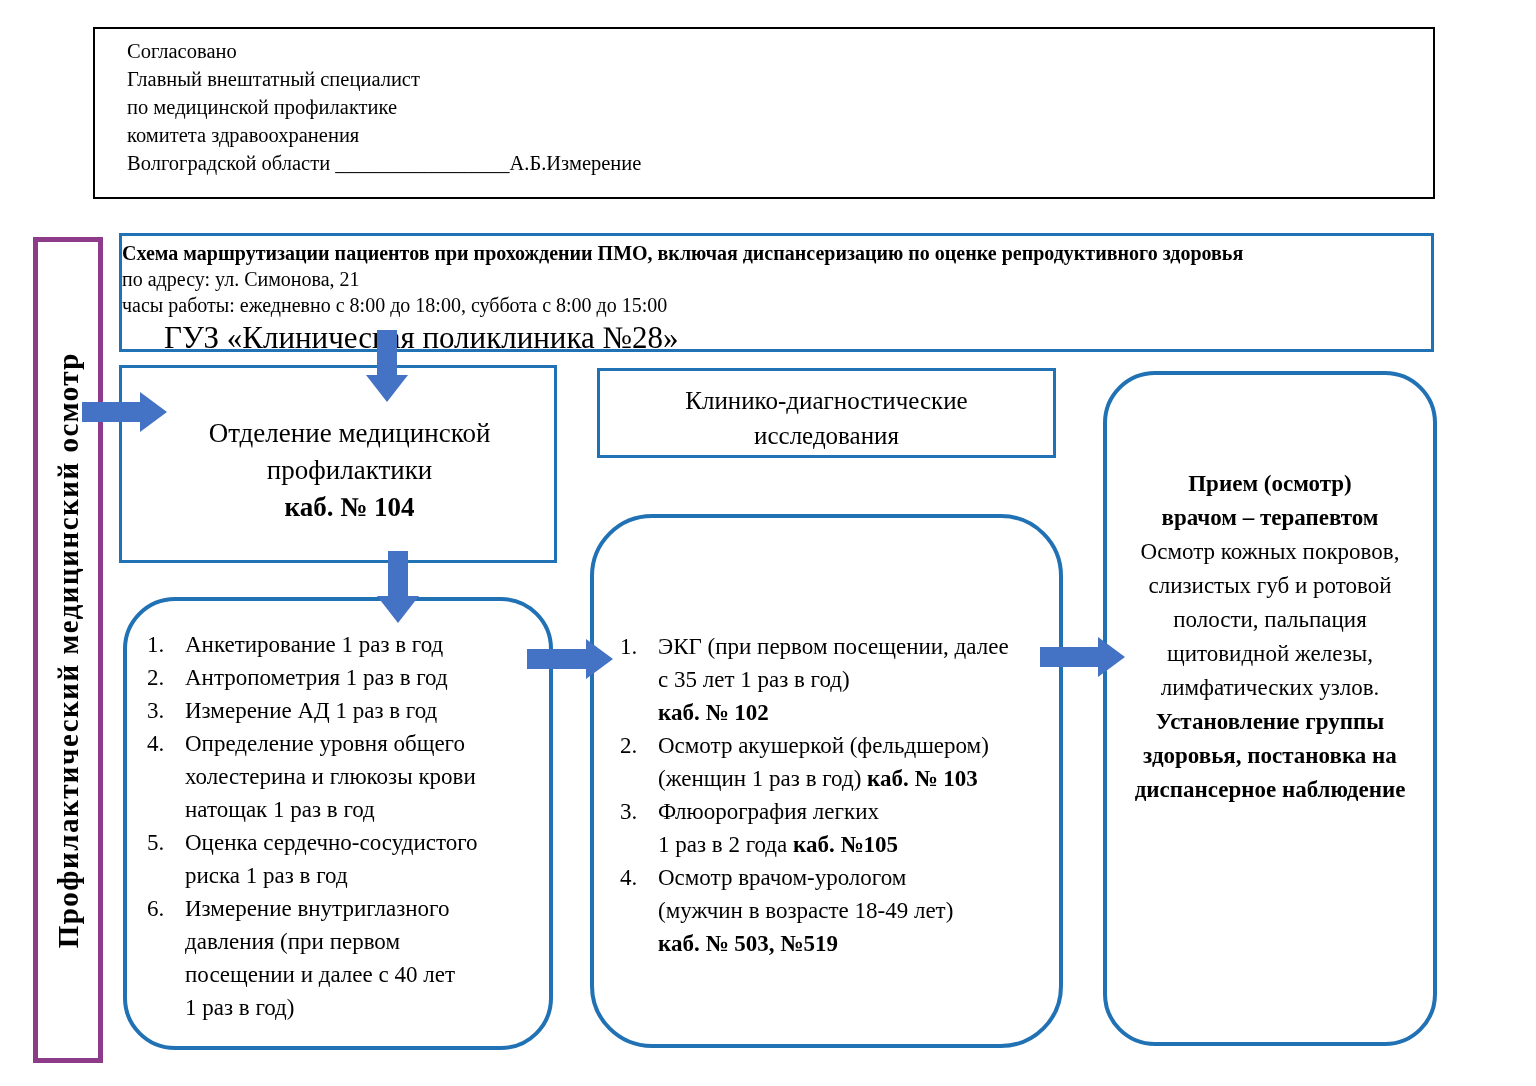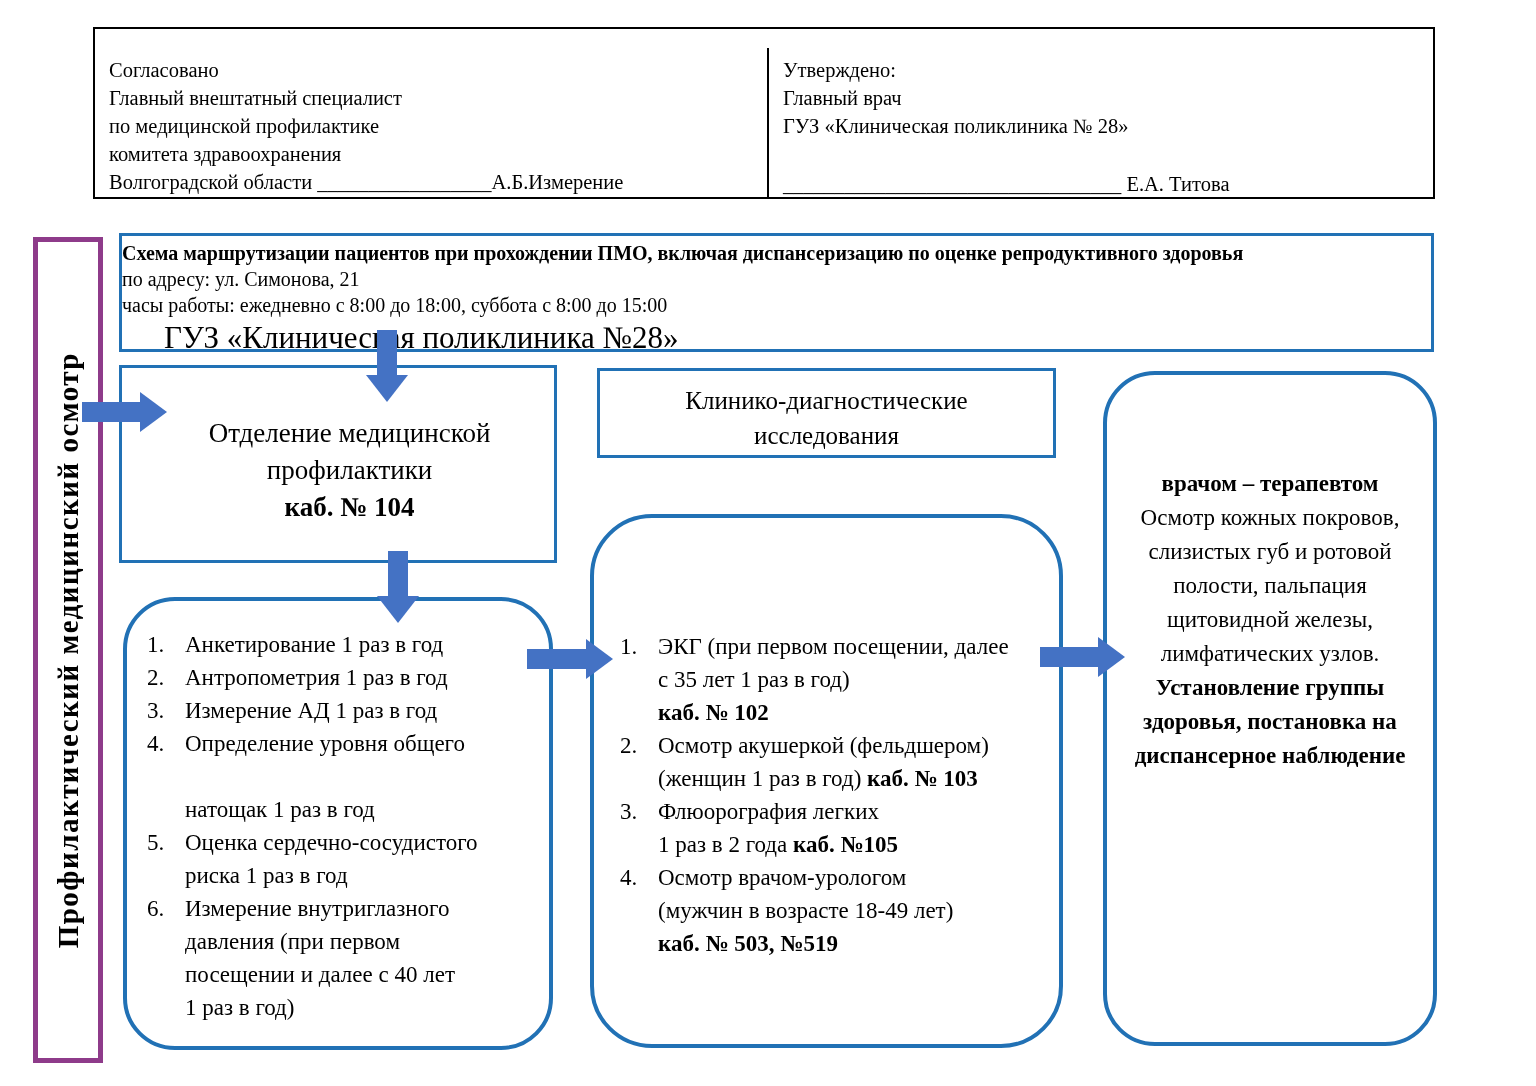--- a/index.html
+++ b/index.html
@@ -3,21 +3,21 @@
 <meta charset="utf-8">
 <style>
   html,body{margin:0;padding:0;background:#ffffff;}
   .canvas{
     position:relative;width:1536px;height:1086px;background:#fff;
     font-family:"Liberation Serif","DejaVu Serif",serif;color:#000;overflow:hidden;
   }
   
   .approval{position:absolute;left:93px;top:27px;width:1342px;height:172px;
     border:2px solid #000;box-sizing:border-box;display:flex;}
-  .approval-cell{box-sizing:border-box;padding:8px 14px;font-size:20.5px;line-height:28px;margin-top:19px;}
+  .approval-cell{box-sizing:border-box;padding:8px 32px;font-size:20.5px;line-height:28px;}
   .approval-left{width:672px;}
   .approval-right{flex:1;border-left:2px solid #000;}
   .sig-line{font-size:20.5px;line-height:28px;margin-top:30px;}
   
   .scheme-header{position:absolute;left:119px;top:233px;width:1315px;height:119px;
     border:3px solid var(--box-blue);box-sizing:border-box;text-align:left;padding-top:4px;}
   .sh-title{font-weight:bold;font-size:20px;line-height:26px;}
   .sh-line{font-size:20px;line-height:26px;}
   .sh-clinic{font-size:31px;line-height:40px;padding-left:42px;}
   
@@ -70,28 +70,20 @@
 <div class="canvas">
 
   <div class="approval">
     <div class="approval-cell approval-left">
         <div>Согласовано</div>
         <div>Главный внештатный специалист</div>
         <div>по медицинской профилактике</div>
         <div>комитета здравоохранения</div>
         <div>Волгоградской области _________________А.Б.Измерение</div>
       </div>
-    <div class="approval-cell approval-right">
-      <div>
-          <div>Утверждено:</div>
-          <div>Главный врач</div>
-          <div>ГУЗ «Клиническая поликлиника № 28»</div>
-        </div>
-      <div class="sig-line">_________________________________ Е.А. Титова</div>
-    </div>
   </div>
 
   <div class="side-bar">
     <div class="vtext">Профилактический медицинский осмотр</div>
   </div>
 
   <div class="scheme-header">
     <div class="sh-title">Схема маршрутизации пациентов при прохождении ПМО, включая диспансеризацию по оценке репродуктивного здоровья</div>
     <div class="sh-line">по адресу: ул. Симонова, 21</div>
     <div class="sh-line">часы работы: ежедневно с 8:00 до 18:00, суббота с 8:00 до 15:00</div>
@@ -120,21 +112,21 @@
         <div class="li">
           <span class="num">2.</span>
           <span class="li-body"><span>Антропометрия 1 раз в год</span></span>
         </div>
         <div class="li">
           <span class="num">3.</span>
           <span class="li-body"><span>Измерение АД 1 раз в год</span></span>
         </div>
         <div class="li">
           <span class="num">4.</span>
-          <span class="li-body"><span>Определение уровня общего</span><br><br><span>натощак 1 раз в год</span></span>
+          <span class="li-body"><span>Определение уровня общего</span><br><span>холестерина и глюкозы крови</span><br><span>натощак 1 раз в год</span></span>
         </div>
         <div class="li">
           <span class="num">5.</span>
           <span class="li-body"><span>Оценка сердечно-сосудистого</span><br><span>риска 1 раз в год</span></span>
         </div>
         <div class="li">
           <span class="num">6.</span>
           <span class="li-body"><span>Измерение внутриглазного</span><br><span>давления (при первом</span><br><span>посещении и далее с 40 лет</span><br><span>1 раз в год)</span></span>
         </div>
       </div>
@@ -156,20 +148,21 @@
         </div>
         <div class="li">
           <span class="num">4.</span>
           <span class="li-body"><span>Осмотр врачом-урологом</span><br><span>(мужчин в возрасте 18-49 лет)</span><br><span class="b">каб. № 503, №519</span></span>
         </div>
       </div>
   </div>
 
   <div class="round right-box">
     <div class="rb-title">
+        <div>Прием (осмотр)</div>
         <div>врачом – терапевтом</div>
       </div>
     <div class="rb-body">Осмотр кожных покровов, слизистых губ и ротовой полости, пальпация щитовидной железы, лимфатических узлов.</div>
     <div class="rb-footer">Установление группы здоровья, постановка на диспансерное наблюдение</div>
   </div>
 
   <div id="arrow-1" class="arrow-down">
     <div class="shaft"></div>
     <div class="head"></div>
   </div>

